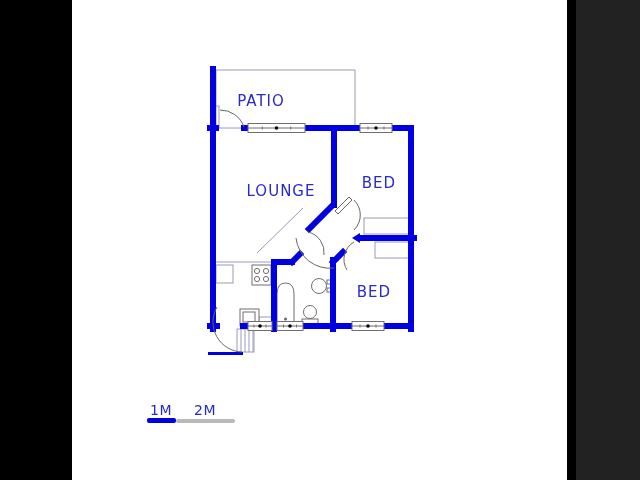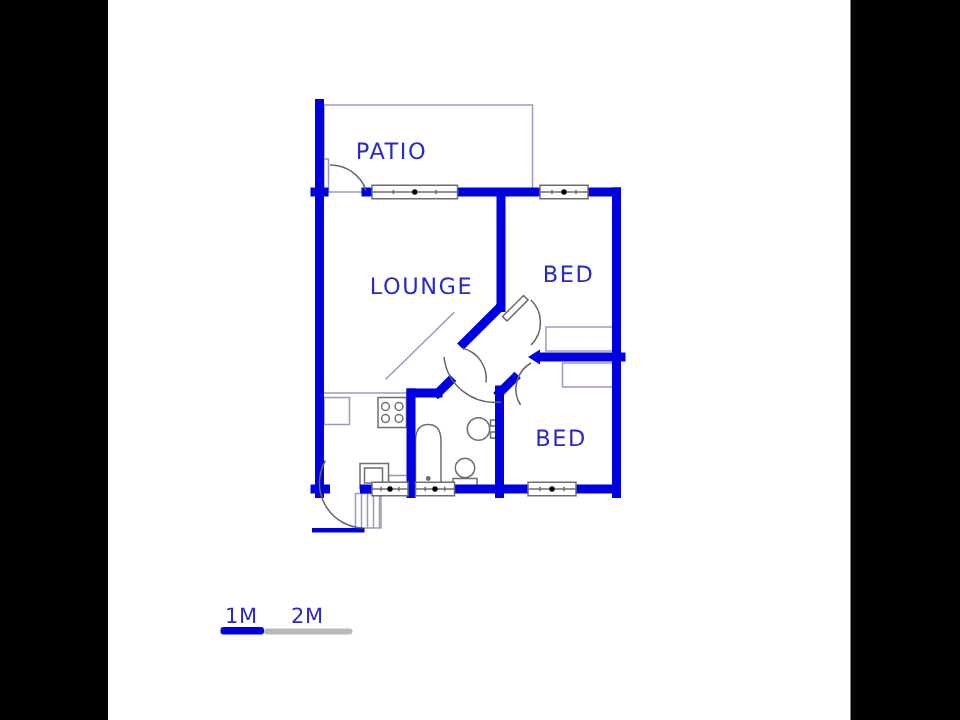--- a/index.html
+++ b/index.html
@@ -1,16 +1,16 @@
 <!DOCTYPE html>
 <html><head>
 <meta charset="utf-8">
 <style>
   html,body{margin:0;padding:0;background:#222;}
-  #screen{position:relative;width:640px;height:480px;background:#ffffff;overflow:hidden;
+  #screen{position:relative;width:576px;height:480px;background:#ffffff;overflow:hidden;
           font-family:"DejaVu Sans", "Liberation Sans", sans-serif;}
   .sidebar{position:absolute;top:0;height:480px;background:#000;}
   #bar-left{left:0;width:72px;}
   #bar-right{left:567px;width:73px;}
   #plan-svg{position:absolute;left:0;top:0;}
   text.room-label{font-size:15px;letter-spacing:1px;}
   text.scale-label{font-size:14px;letter-spacing:0.5px;}
 </style>
 </head>
 <body>

